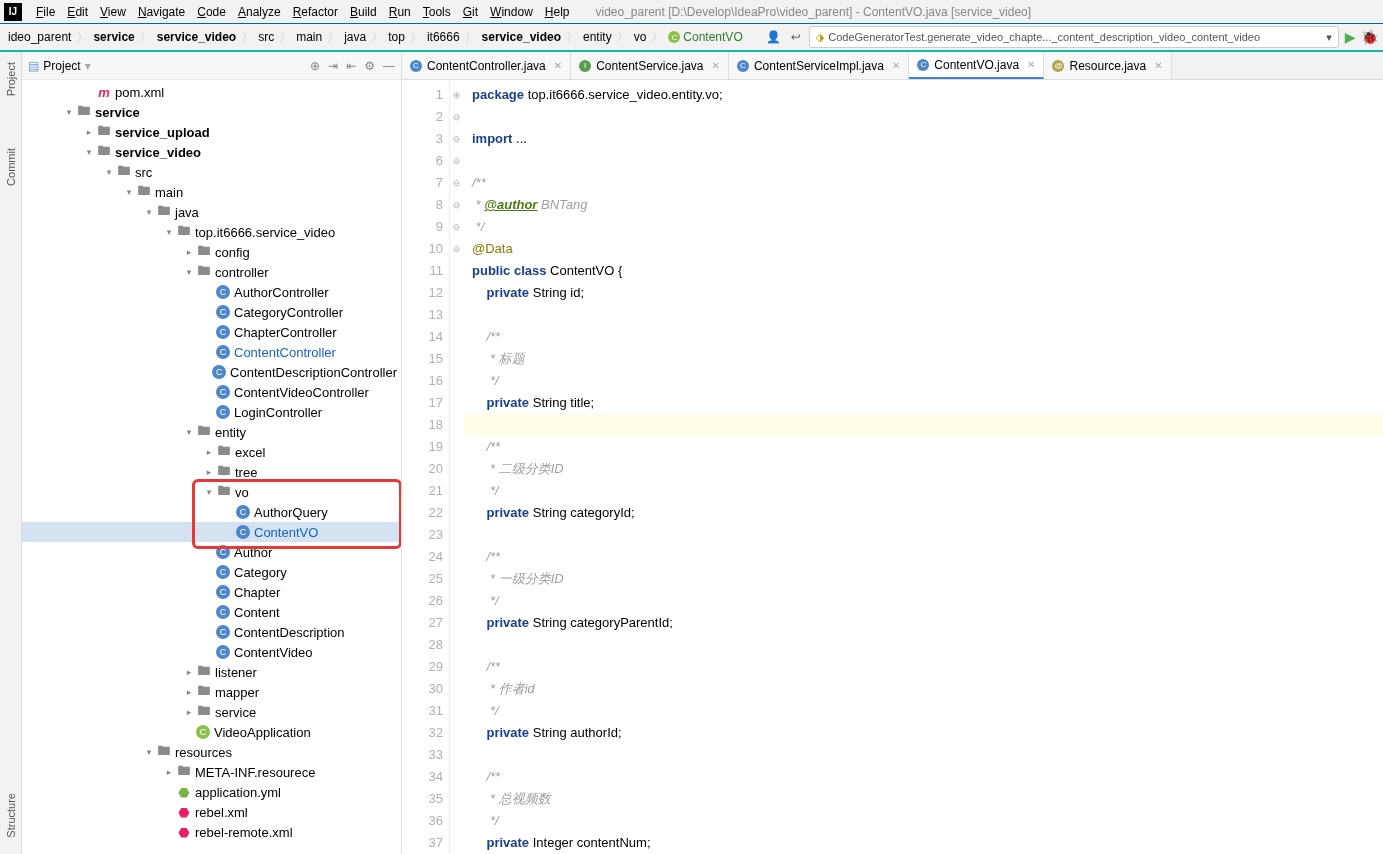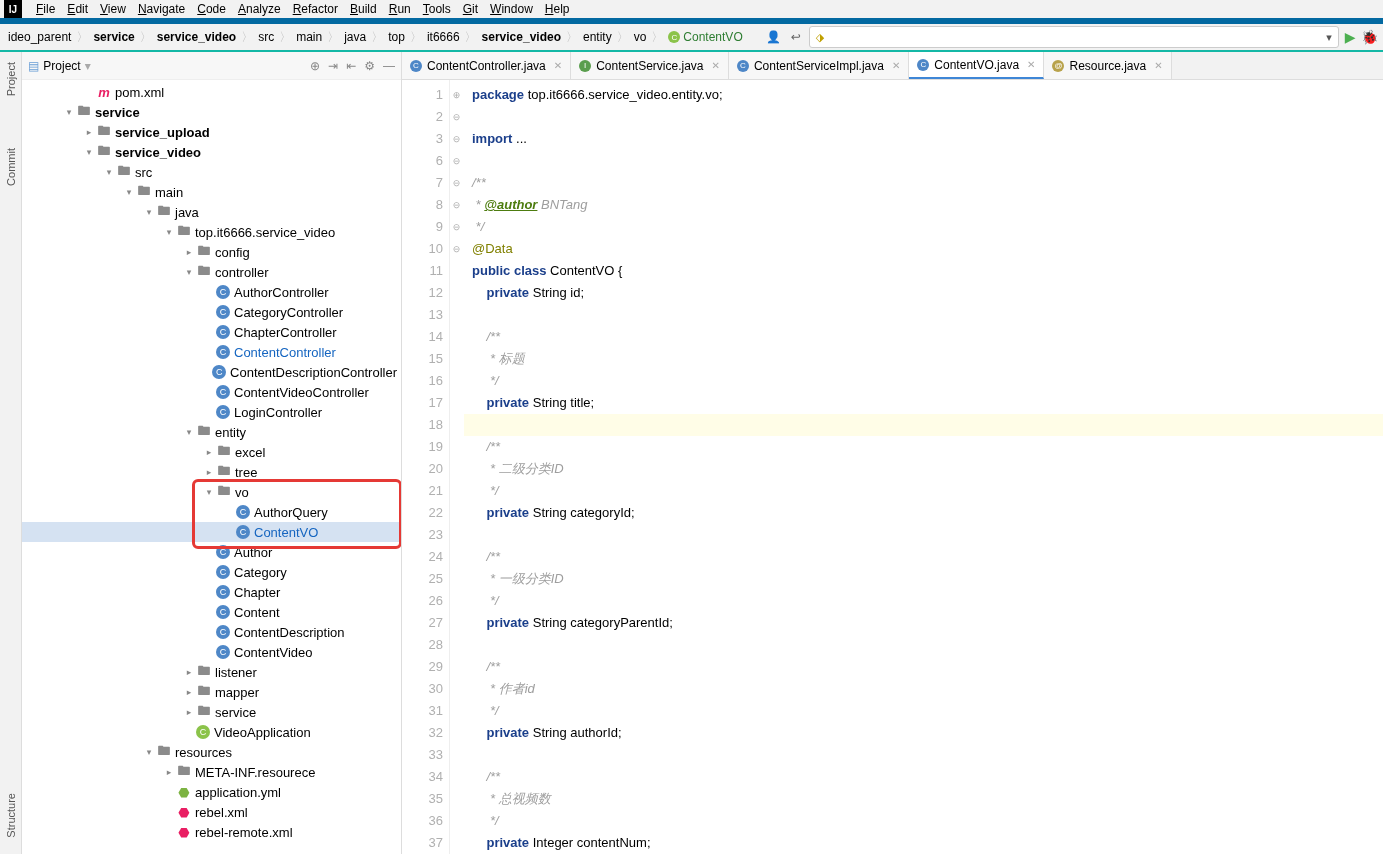--- a/index.html
+++ b/index.html
@@ -1,17 +1,17 @@
 <!DOCTYPE html>
 <html><head>
 <meta charset="utf-8">
 <style>
 * { margin:0; padding:0; box-sizing:border-box; font-family:"Segoe UI",Arial,sans-serif; }
 body { width:1383px; height:854px; background:#fff; overflow:hidden; font-size:12px; color:#000; }
-.menubar { height:24px; display:flex; align-items:center; background:#f2f2f2; border-bottom:6px solid #0369a1; padding:0 4px; }
+.menubar { height:24px; display:flex; align-items:center; background:#f2f2f2; border-bottom:1px solid #0369a1; padding:0 4px; }
 .app-icon { width:18px; height:18px; background:#000; display:flex; align-items:center; justify-content:center; color:#fff; font-weight:bold; font-size:10px; margin-right:8px; }
 .menu-item { padding:0 6px; cursor:pointer; }
 .menu-item u { text-decoration:underline; }
 .win-title { margin-left:20px; color:#888; }
 .navbar { height:28px; display:flex; align-items:center; background:#f2f2f2; border-bottom:2px solid #14b8a6; padding:0 4px; font-size:12px; }
 .crumb { padding:0 4px; color:#000; display:flex; align-items:center; gap:3px; }
 .crumb.bold { font-weight:bold; }
 .crumb-sep { color:#bbb; margin:0 1px; }
 .crumb-c { width:12px; height:12px; border-radius:50%; background:#8bc34a; display:inline-flex; align-items:center; justify-content:center; color:#fff; font-size:8px; }
 .crumb.green { color:#2e7d32; }
@@ -64,20 +64,21 @@
 .cm { color:#9e9e9e; font-style:italic; }
 .cm-tag { color:#4d7c0f; font-style:italic; font-weight:bold; text-decoration:underline; }
 .fld { color:#000000; }
 </style>
 </head>
 <body>
 
 <div class="menubar">
   <div class="app-icon">IJ</div>
   <div id="menu-host"><span class="menu-item"><u>F</u>ile</span><span class="menu-item"><u>E</u>dit</span><span class="menu-item"><u>V</u>iew</span><span class="menu-item"><u>N</u>avigate</span><span class="menu-item"><u>C</u>ode</span><span class="menu-item"><u>A</u>nalyze</span><span class="menu-item"><u>R</u>efactor</span><span class="menu-item"><u>B</u>uild</span><span class="menu-item"><u>R</u>un</span><span class="menu-item"><u>T</u>ools</span><span class="menu-item"><u>G</u>it</span><span class="menu-item"><u>W</u>indow</span><span class="menu-item"><u>H</u>elp</span></div>
+  <div class="win-title">video_parent [D:\Develop\IdeaPro\video_parent] - ContentVO.java [service_video]</div>
 </div>
 
 <div class="navbar">
   <div id="crumb-host" style="display:flex;align-items:center">
       <span class="crumb">ideo_parent</span>
       <span class="crumb-sep">〉</span>
       <span class="crumb bold">service</span>
       <span class="crumb-sep">〉</span>
       <span class="crumb bold">service_video</span>
       <span class="crumb-sep">〉</span>
@@ -97,20 +98,21 @@
       <span class="crumb-sep">〉</span>
       <span class="crumb">vo</span>
       <span class="crumb-sep">〉</span>
       <span class="crumb green"><span class="crumb-c">C</span> ContentVO</span>
     </div>
   <div class="nav-right">
     <span class="nav-icon">👤</span>
     <span class="nav-icon">↩</span>
     <div class="run-box">
       <span style="color:#c0a000">⬗</span>
+      <span>CodeGeneratorTest.generate_video_chapte..._content_description_video_content_video</span>
       <span style="margin-left:auto">▾</span>
     </div>
     <span class="play">▶</span>
     <span class="bug">🐞</span>
   </div>
 </div>
 
 <div class="main">
   <div class="left-gutter">
     <div class="vtab">Project</div>

